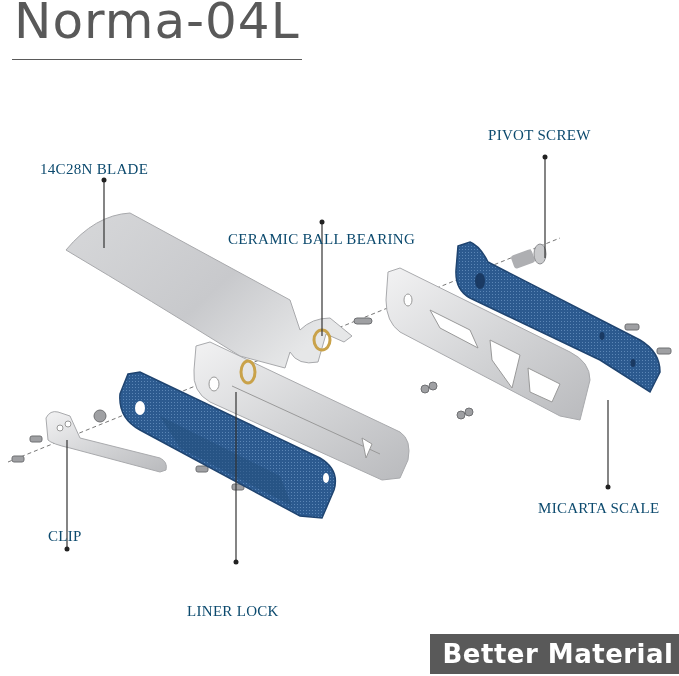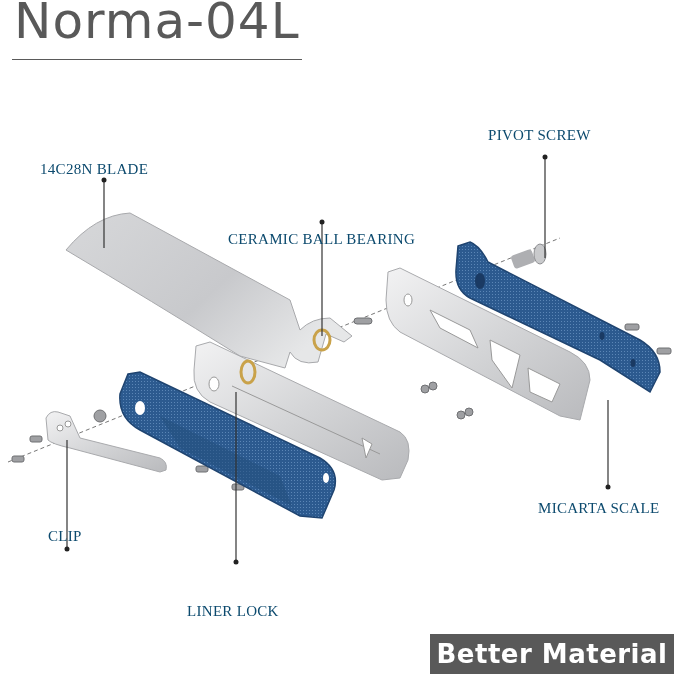--- a/index.html
+++ b/index.html
@@ -1,20 +1,20 @@
 <!DOCTYPE html>
 <html><head>
 <meta charset="utf-8">
 <style>
   html, body { margin:0; padding:0; background:#ffffff; }
   body { width:679px; height:676px; position:relative; overflow:hidden; font-family:"DejaVu Sans", sans-serif; }
   .title { position:absolute; left:14px; top:-8px; font-size:50px; color:#595959; letter-spacing:1px; font-family:"DejaVu Sans", sans-serif; }
   .title-rule { position:absolute; left:12px; top:59px; width:290px; height:1px; background:#5a5a5a; }
   .label { position:absolute; font-size:15px; color:#0c4a6e; letter-spacing:0.3px; white-space:nowrap; font-family:Liberation Serif, serif; }
-  .badge { position:absolute; left:430px; top:634px; width:244px; height:40px; background:#595959; color:#ffffff; font-size:26px; font-weight:bold; display:flex; align-items:center; justify-content:center; letter-spacing:0.5px; font-family:"DejaVu Sans", sans-serif; }
+  .badge { position:absolute; left:430px; top:634px; width:244px; height:40px; background:#595959; color:#ffffff; font-size:26px; font-weight:bold; display:flex; align-items:center; justify-content:center; letter-spacing:0.5px; font-family:"DejaVu Sans", sans-serif;padding-left:6px; }
   svg.art { position:absolute; left:0; top:0; }
 </style>
 </head>
 <body>
 
 <div class="title">Norma-04L</div>
 <div class="title-rule"></div>
 
 <svg class="art" width="679" height="676" viewBox="0 0 679 676">
   <defs>

